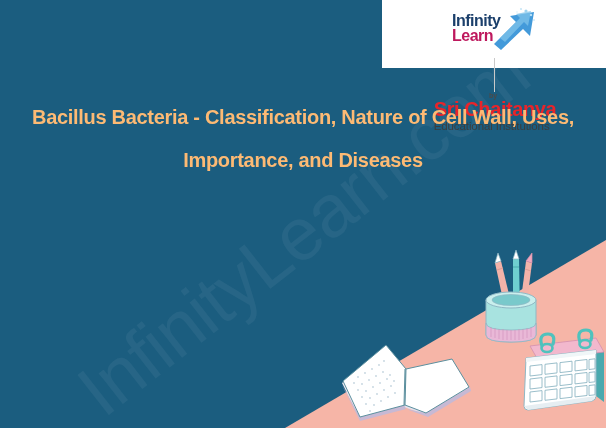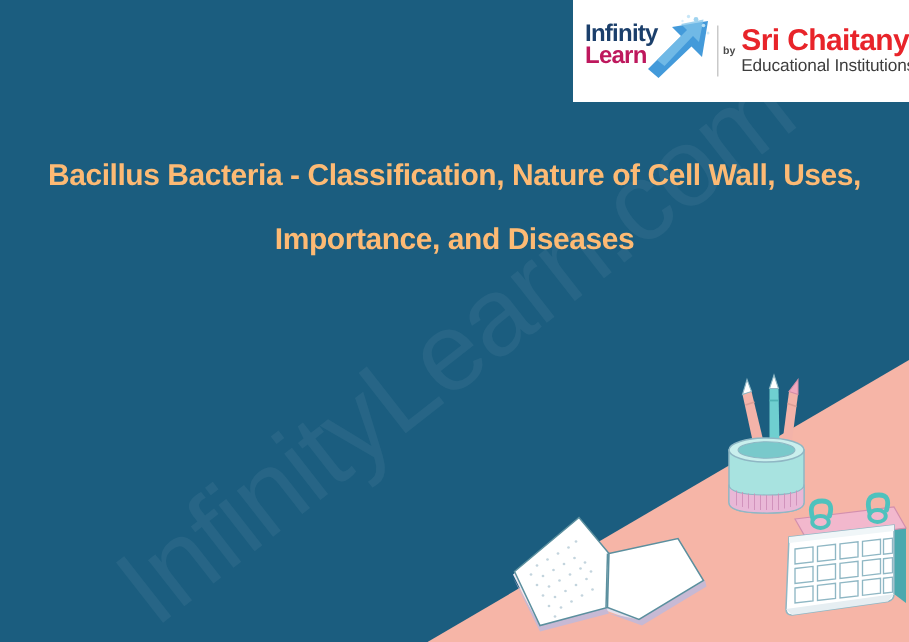--- a/index.html
+++ b/index.html
@@ -39,20 +39,21 @@
 
   
   .logo-plate{
     position:absolute;
     left:382px;top:0;
     width:224px;height:68px;
     background:#ffffff;
     display:flex;align-items:center;
     box-sizing:border-box;
     padding:6px 6px 6px 8px;
+    flex-direction:column;
   }
   .logo-left{
     position:relative;
     width:86px;height:52px;
     flex:0 0 auto;
   }
   .il-word{
     position:absolute;left:0;top:8px;
     line-height:14.5px;
     font-weight:bold;

